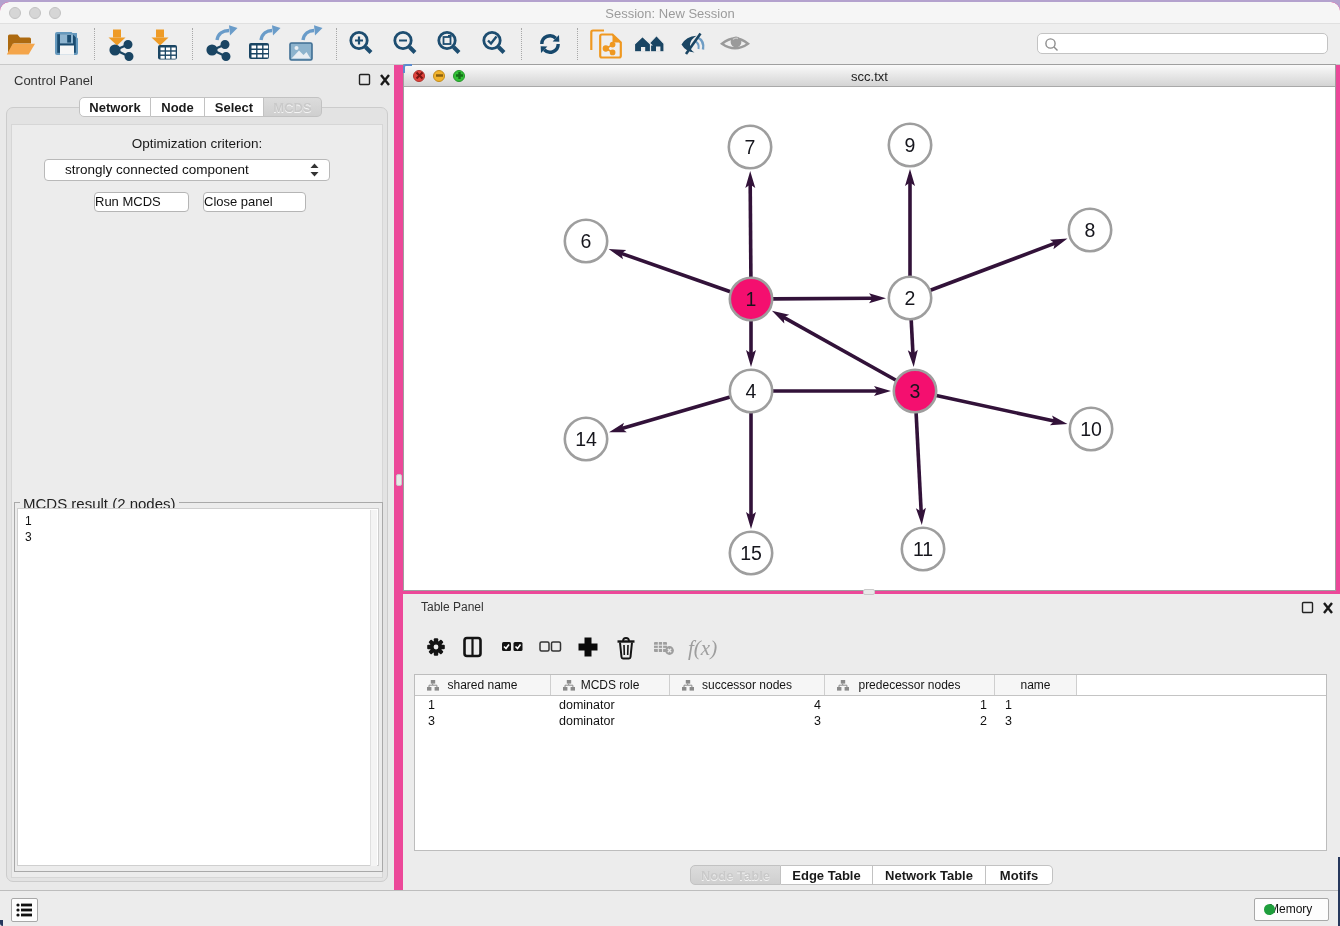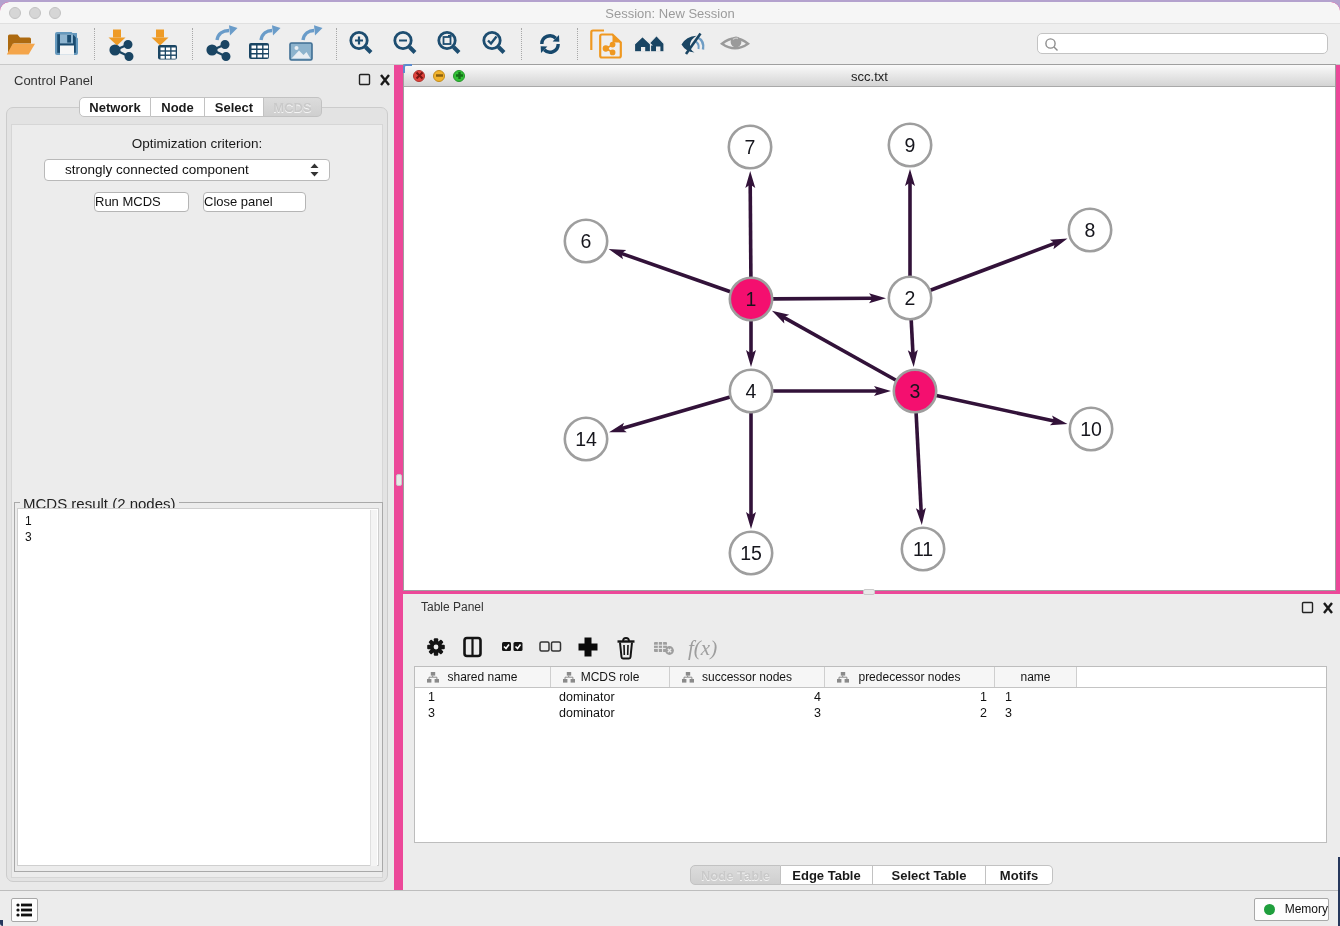--- a/index.html
+++ b/index.html
@@ -32,27 +32,27 @@
 #resultbox{position:absolute;left:2px;top:5px;width:362px;height:358px;background:#fff;border:1px solid #cfcfcf}
 #resscroll{position:absolute;right:1px;top:1px;width:7px;height:356px;background:#f4f4f4;border-left:1px solid #e0e0e0}
 
 #netwin{position:absolute;left:403px;top:62px;width:933px;height:527px;border:1px solid #9f9f9f;background:#fff}
 #nettitle{position:absolute;left:0;top:0;width:100%;height:22px;background:linear-gradient(#fafafa,#d4d4d4);border-bottom:1px solid #a9a9a9}
 #nettext{position:absolute;top:4px;left:0;width:100%;text-align:center;font-size:13px;color:#222}
 .tl2{position:absolute;top:4.5px;width:12px;height:12px;border-radius:50%}
 
 #tpanel{position:absolute;left:403px;top:592px;width:937px;height:296px;background:#ececec}
 #tptitle{position:absolute;left:18px;top:6px;font-size:12px;color:#333}
-#ttable{position:absolute;left:11px;top:72px;width:913px;height:177px;background:#fff;border:1px solid #bdbdbd}
+#ttable{position:absolute;left:11px;top:80px;width:913px;height:177px;background:#fff;border:1px solid #bdbdbd}
 .hcell{position:absolute;top:0;height:20px;background:#f6f6f6;border-right:1px solid #cfcfcf;font-size:12px;color:#141414;text-align:center;line-height:20px}
 .rtxt{position:absolute;font-size:12.5px;color:#111;height:16px;line-height:16px}
 
 #statusbar{position:absolute;left:0;top:888px;width:100%;height:36px;background:#ececec;border-top:1px solid #bdbdbd}
 #listbtn{position:absolute;left:11px;top:7px;width:27px;height:24px;background:#fdfdfd;border:1px solid #a8a8a8;border-radius:2px}
-#membtn{position:absolute;left:1254px;top:7px;width:75px;height:23px;background:#fdfdfd;border:1px solid #a8a8a8;border-radius:2px;font-size:12px;color:#111;line-height:21px;text-align:right;padding-left:14px}
+#membtn{position:absolute;left:1254px;top:7px;width:75px;height:23px;background:#fdfdfd;border:1px solid #a8a8a8;border-radius:2px;font-size:12px;color:#111;line-height:21px;text-align:left;padding-left:14px}
 #memdot{position:absolute;left:9px;top:5px;width:11px;height:11px;border-radius:50%;background:#1e9e3c}
 .corner{position:absolute;background:#26375c}
 </style></head>
 <body>
 <div id="app">
   <div id="titlebar">
     <div class="tl" style="left:9px"></div>
     <div class="tl" style="left:29px"></div>
     <div class="tl" style="left:49px"></div>
     <div id="wtitle">Session: New Session</div>
@@ -411,21 +411,21 @@
       <div class="rtxt" style="left:590px;top:22px">1</div>
       <div class="rtxt" style="left:13px;top:38px">3</div>
       <div class="rtxt" style="left:144px;top:38px">dominator</div>
       <div class="rtxt" style="left:255px;top:38px;width:151px;text-align:right">3</div>
       <div class="rtxt" style="left:410px;top:38px;width:162px;text-align:right">2</div>
       <div class="rtxt" style="left:590px;top:38px">3</div>
     </div>
     <div class="tabrow" style="left:287px;top:271px">
       <div class="tab sel first" style="width:91px">Node Table</div>
       <div class="tab" style="width:92px">Edge Table</div>
-      <div class="tab" style="width:113px">Select Table</div>
+      <div class="tab" style="width:113px">Network Table</div>
       <div class="tab last" style="width:67px">Motifs</div>
     </div>
   </div>
   <div id="statusbar">
     <div id="listbtn"><svg width="25" height="22" viewBox="0 0 25 22">
           <g fill="#111">
             <circle cx="6" cy="6" r="1.6"></circle>
             <circle cx="6" cy="11" r="1.6"></circle>
             <circle cx="6" cy="16" r="1.6"></circle>
             <rect x="9" y="4.6" width="11" height="2.8"></rect>

